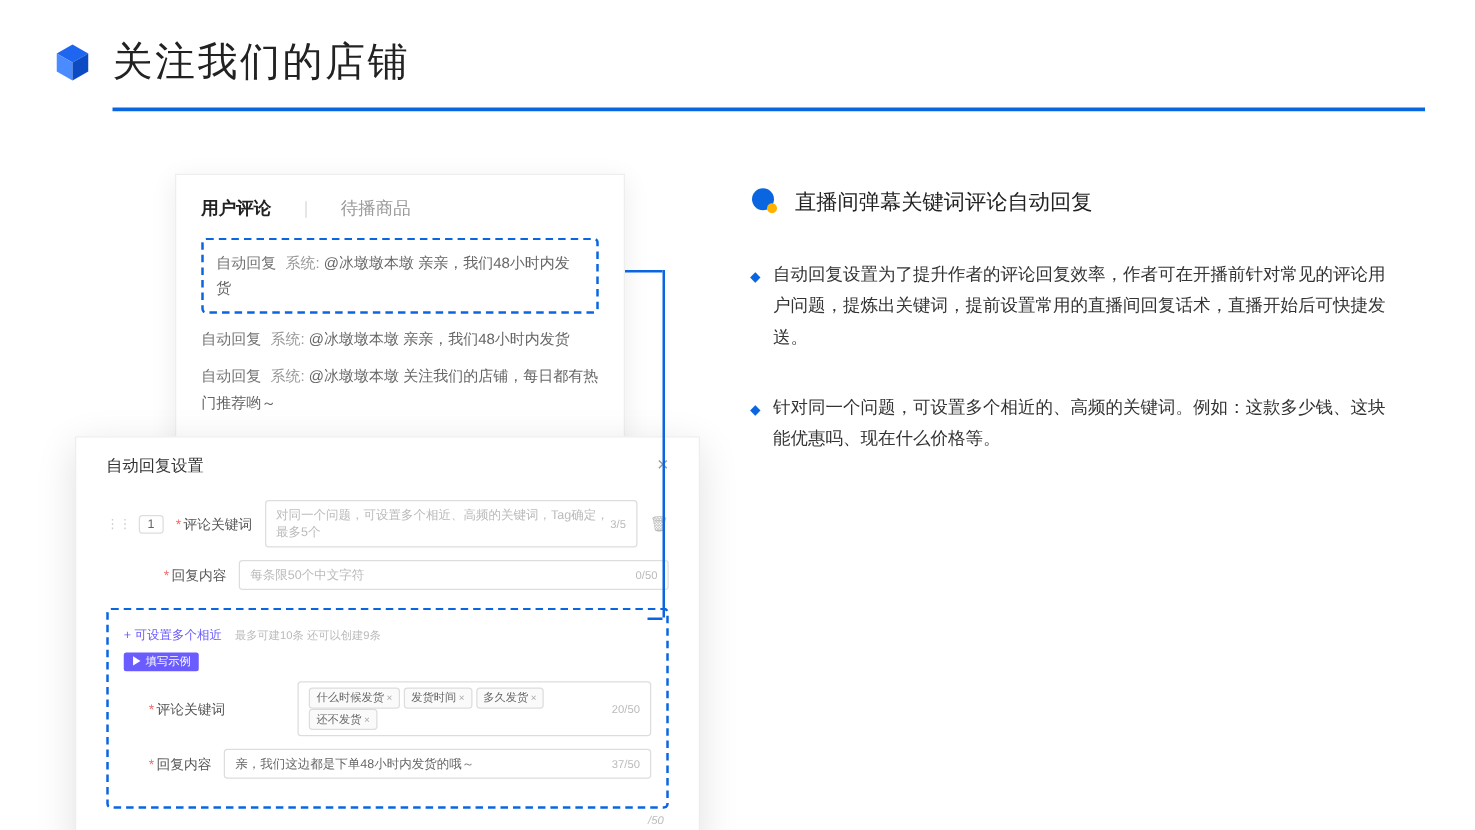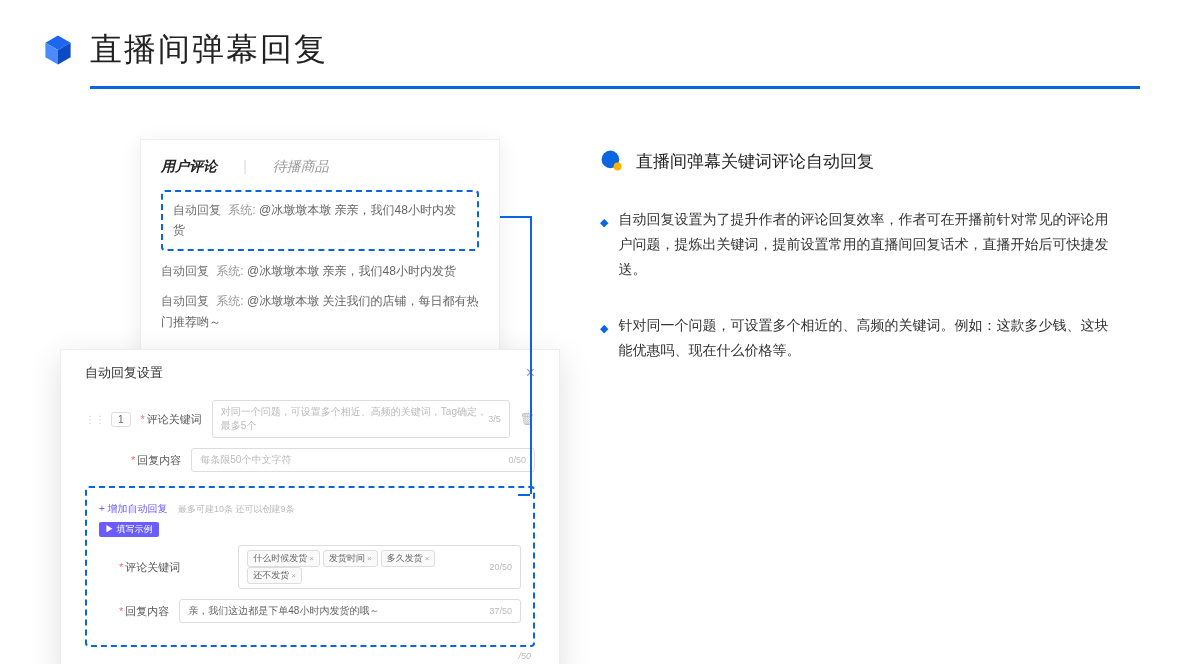--- a/index.html
+++ b/index.html
@@ -14,21 +14,21 @@
 .logo-text { display: flex; flex-direction: column; line-height: 1.1; }
 .logo-cn { font-size: 18px; font-weight: 700; color: #0a66e0; letter-spacing: 2px; }
 .logo-en { font-size: 9px; color: #0a66e0; letter-spacing: 3px; }
 .hr { height: 3px; background: #0a66e0; margin: 14px 40px 0 90px; }
 
 .main { display: flex; padding: 50px 40px 0 60px; gap: 40px; position: relative; }
 
 .left-col { width: 500px; position: relative; }
 
 .comment-panel { position: absolute; top: 0; left: 80px; width: 360px; background: #fff; border: 1px solid #eee; box-shadow: 0 4px 20px rgba(0,0,0,0.08); padding: 18px 20px 28px; }
-.tabs { display: flex; gap: 26px; font-size: 14px; margin-bottom: 14px; font-style: italic; }
+.tabs { display: flex; gap: 26px; font-size: 14px; margin-bottom: 14px; }
 .tab { color: #999; }
 .tab.active { color: #222; font-weight: 600; }
 .tab-sep { color: #ddd; }
 
 .comment { font-size: 12px; color: #666; line-height: 1.7; margin-bottom: 10px; }
 .auto-tag { color: #737373; margin-right: 4px; }
 .sys-tag { color: #999; }
 .boxed { border: 2px dashed #0a66e0; border-radius: 4px; padding: 8px 10px; }
 
 .settings-panel { position: absolute; top: 210px; left: 0; width: 500px; background: #fff; border: 1px solid #eee; box-shadow: 0 8px 30px rgba(0,0,0,0.12); padding: 14px 24px 22px; }
@@ -66,21 +66,21 @@
 </head>
 <body>
 
 <div class="header">
   <div class="header-left">
     <svg class="cube-icon" viewBox="0 0 40 40">
         <path fill="#1e66f0" d="M20 4 L34 12 L20 20 L6 12 Z"></path>
         <path fill="#4a8cff" d="M6 12 L20 20 L20 36 L6 28 Z"></path>
         <path fill="#0d4bc4" d="M34 12 L20 20 L20 36 L34 28 Z"></path>
       </svg>
-    <div class="page-title">直播间弹幕回复</div>
+    <div class="page-title">关注我们的店铺</div>
   </div>
 </div>
 <div class="hr"></div>
 
 <div class="main">
   <div class="left-col">
 
     <div class="comment-panel">
       <div class="tabs">
         <span class="tab active">用户评论</span>
@@ -126,21 +126,21 @@
       <div class="row" style="padding-left:46px;">
         <span class="lbl"><span class="req">*</span><span>回复内容</span></span>
         <div class="inp">
           <span class="ph">每条限50个中文字符</span>
           <span class="cnt">0/50</span>
         </div>
       </div>
 
       <div class="sub-box">
         <div>
-          <span class="add-link">+ 增加自动回复</span>
+          <span class="add-link">+ 可设置多个相近</span>
           <span class="add-hint">最多可建10条 还可以创建9条</span>
         </div>
         <span class="badge">▶ 填写示例</span>
 
         <div class="row" style="padding-left:20px;">
           <span class="lbl"><span class="req">*</span><span>评论关键词</span></span>
           <div class="inp" style="color:#666;margin-left:48px;">
             <span class="ph" id="ex-tags-host"><span class="tag">什么时候发货<span class="x">×</span></span><span class="tag">发货时间<span class="x">×</span></span><span class="tag">多久发货<span class="x">×</span></span><span class="tag">还不发货<span class="x">×</span></span></span>
             <span class="cnt">20/50</span>
           </div>

